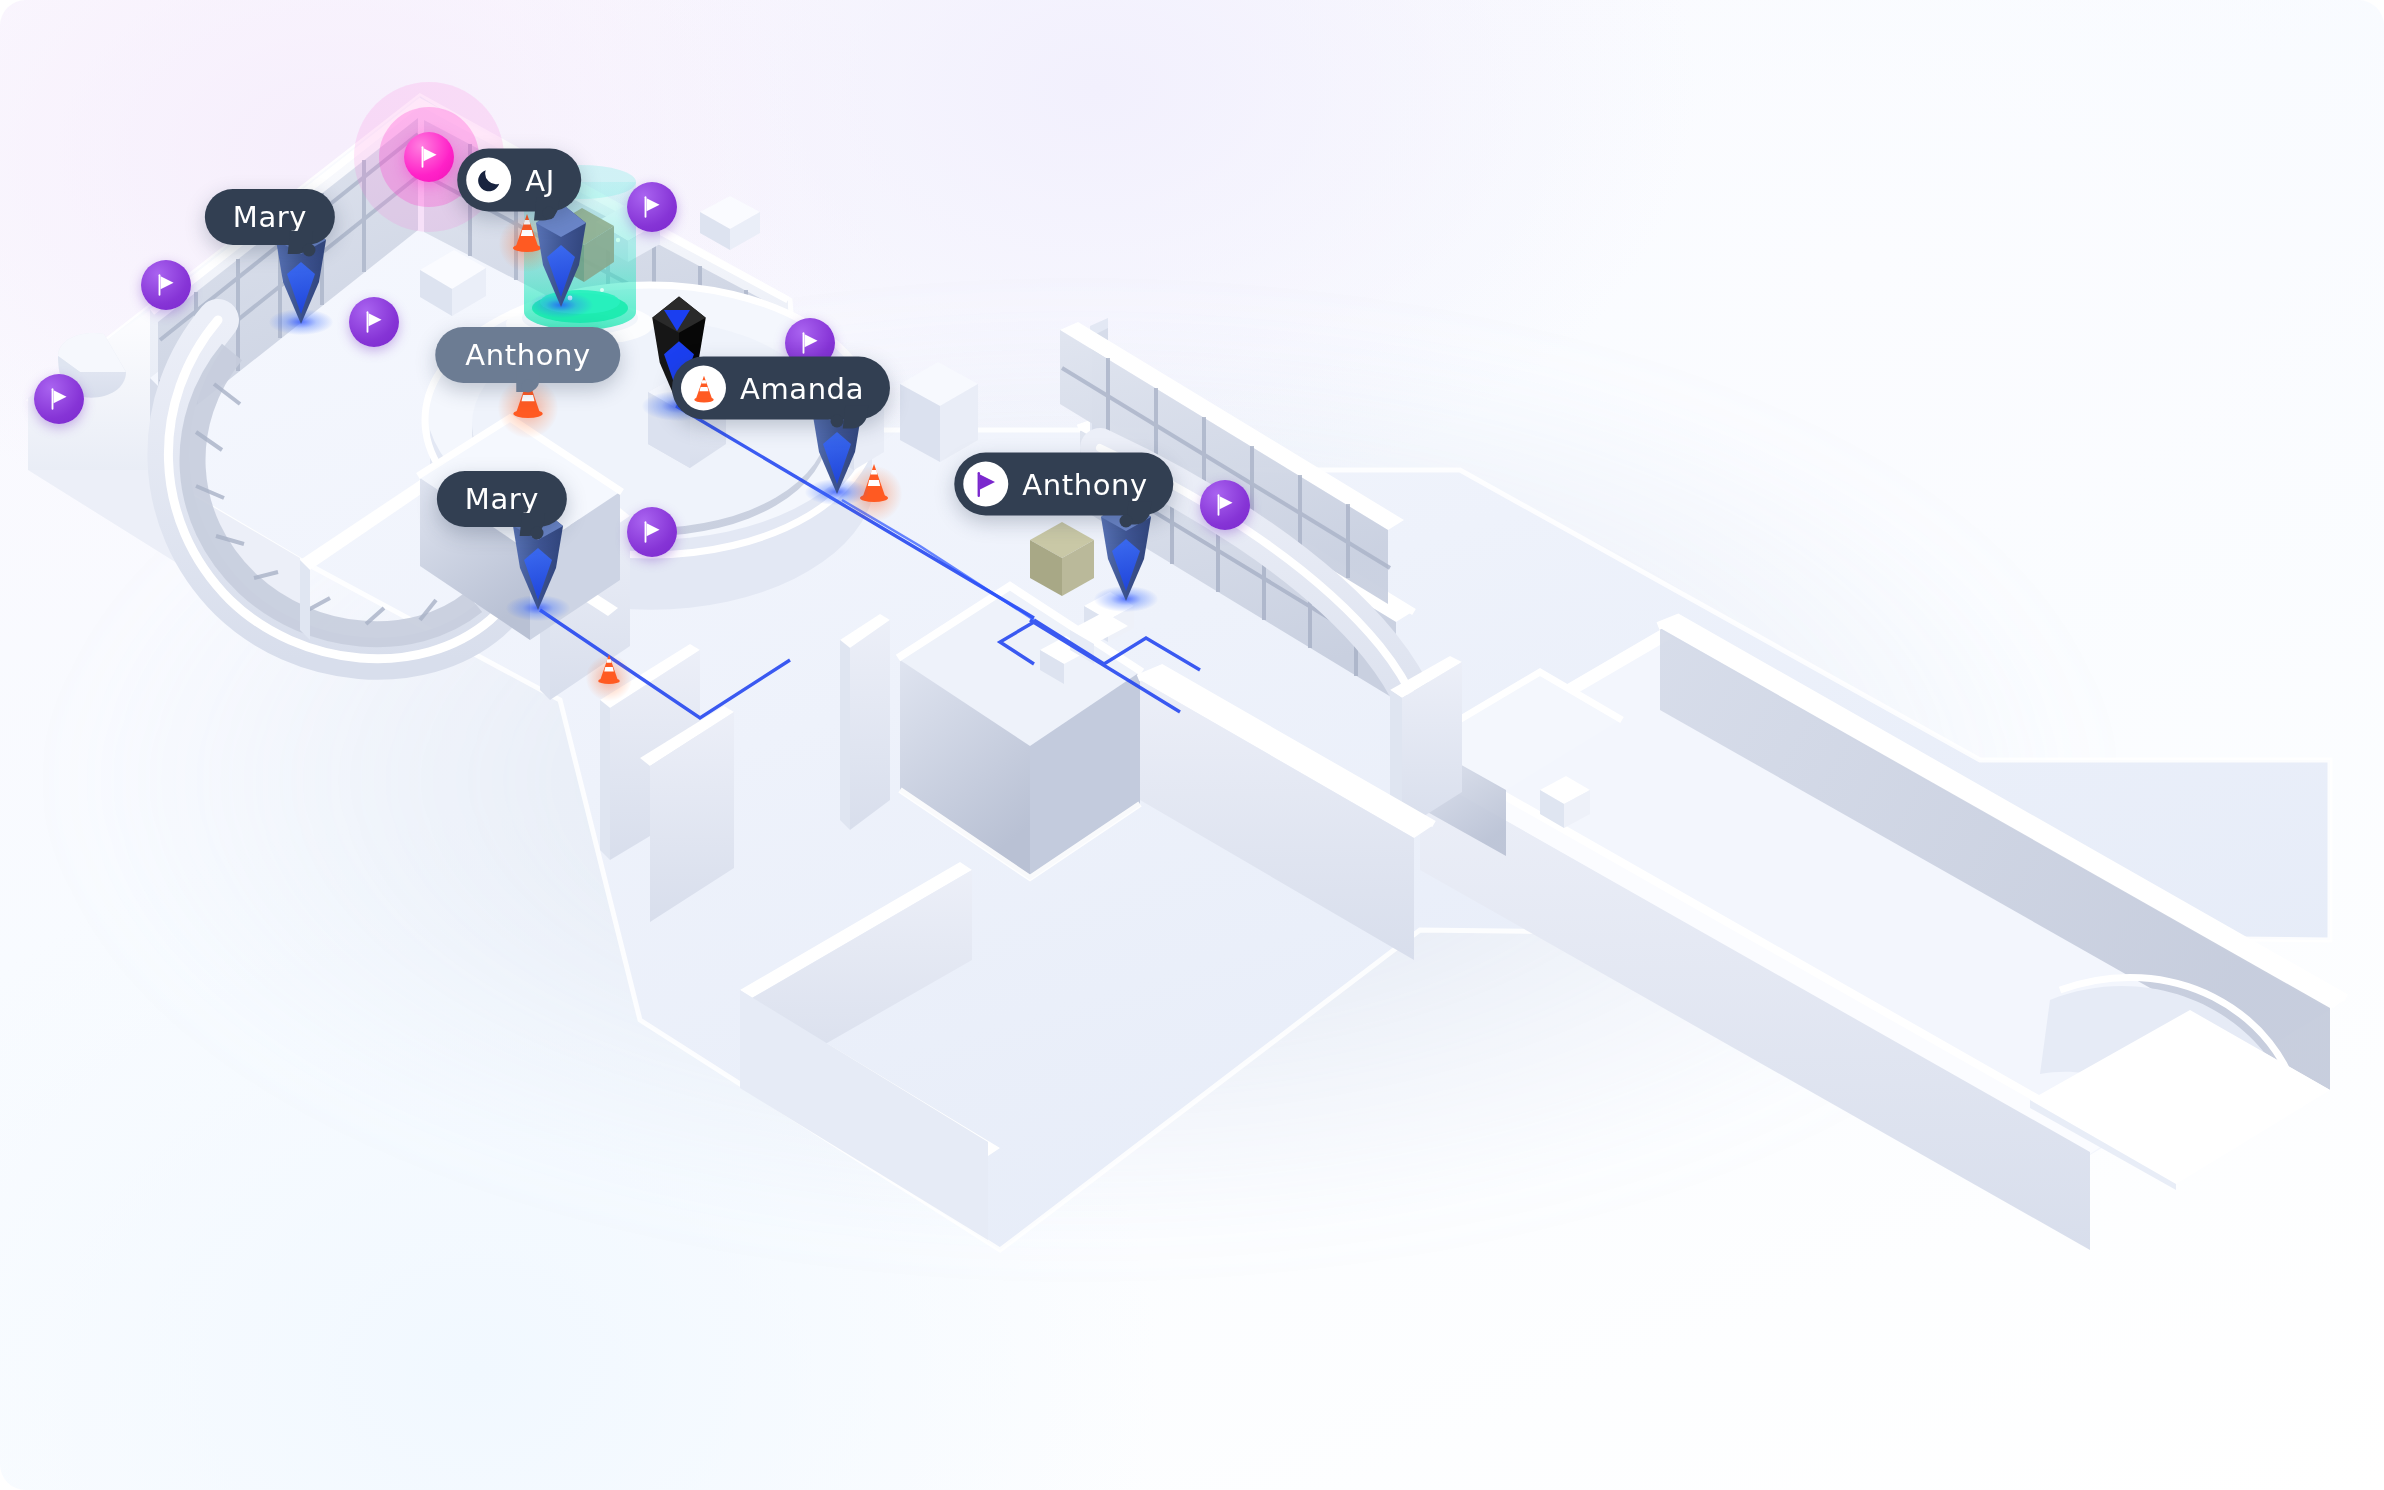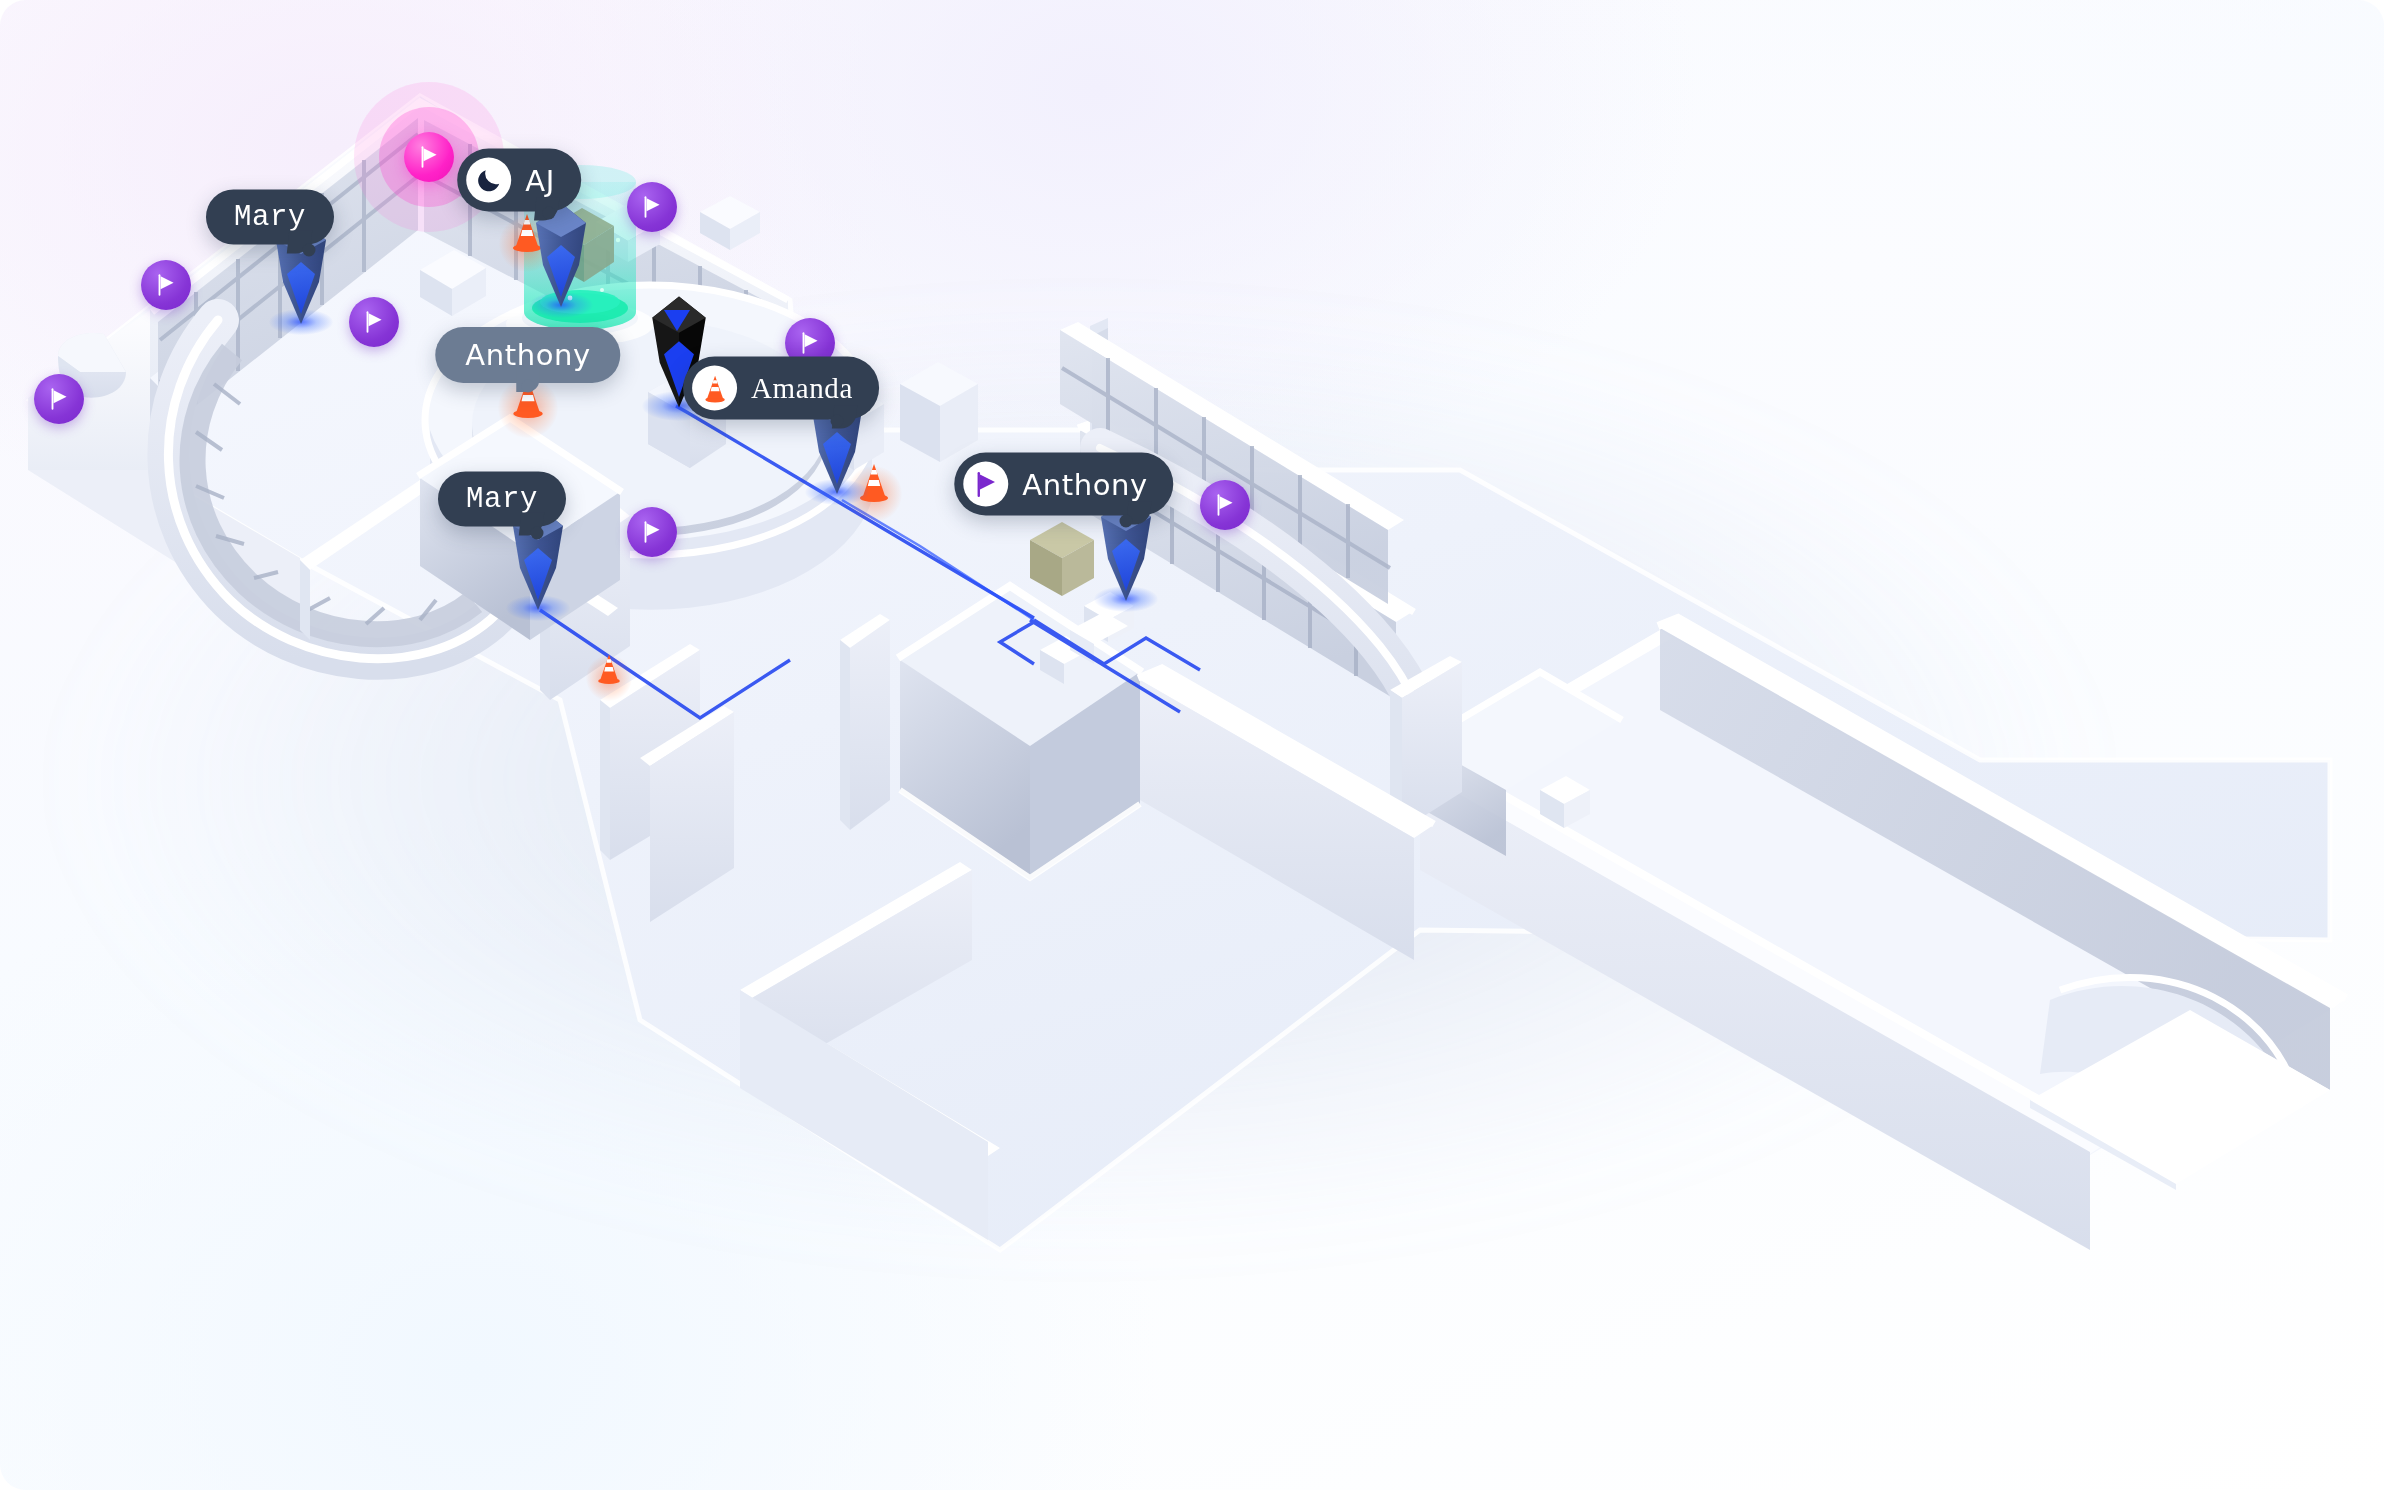--- a/index.html
+++ b/index.html
@@ -49,21 +49,21 @@
   
   .bubble{
     position:absolute;transform:translate(-50%,-50%);
     display:flex;align-items:center;gap:14px;
     background:#323f52;border-radius:999px;
     padding:9px 26px 9px 9px;
     color:#ffffff;font-size:29px;letter-spacing:.6px;white-space:nowrap;
     box-shadow:0 7px 20px rgba(40,55,80,.26);
     cursor:pointer;
   }
-  .bubble.plain{padding:11px 28px;font-family:Liberation Mono, monospace;}
+  .bubble.plain{padding:11px 28px;}
   .bubble.hazard{background:#6c7c93;padding:11px 30px;}
   .bubble .ic{
     width:45px;height:45px;border-radius:50%;background:#ffffff;
     display:flex;align-items:center;justify-content:center;flex:0 0 auto;
     overflow:hidden;
   }
   .bubble .ic svg{width:30px;height:30px;display:block;}
   .btail{
     position:absolute;right:23px;bottom:-9px;width:23px;height:23px;
     background:inherit;border-radius:0 0 14px 0;
@@ -639,21 +639,21 @@
     <span class="btail"></span>
   </div>
   <div class="bdot" style="left:549px;top:213px;"></div>
 
   <div class="bubble hazard" style="left:528px;top:355px;">
     <span>Anthony</span>
     <span class="btail" style="right:auto;left:50%;margin-left:-12px;border-radius:0 0 12px 0;transform:skewX(0deg) rotate(0deg);"></span>
   </div>
   <div class="bdot slate" style="left:528px;top:386px;"></div>
 
-  <div class="bubble" style="left:781px;top:388px;font-family:Liberation Serif, serif;">
+  <div class="bubble" style="left:781px;top:388px;">
     <span class="ic">
       <svg viewBox="0 0 36 40">
         <ellipse cx="18" cy="35" rx="13" ry="3.6" fill="#ff5a22"></ellipse>
         <path d="M 18 3 L 28.5 33 L 7.5 33 Z" fill="#ff5a22"></path>
         <path d="M 13.4 18 L 22.6 18 L 24 23.6 L 12 23.6 Z" fill="#ffffff"></path>
         <path d="M 15.7 9 L 20.3 9 L 21.2 13.2 L 14.8 13.2 Z" fill="#ffffff"></path>
       </svg>
     </span>
     <span>Amanda</span>
     <span class="btail"></span>

